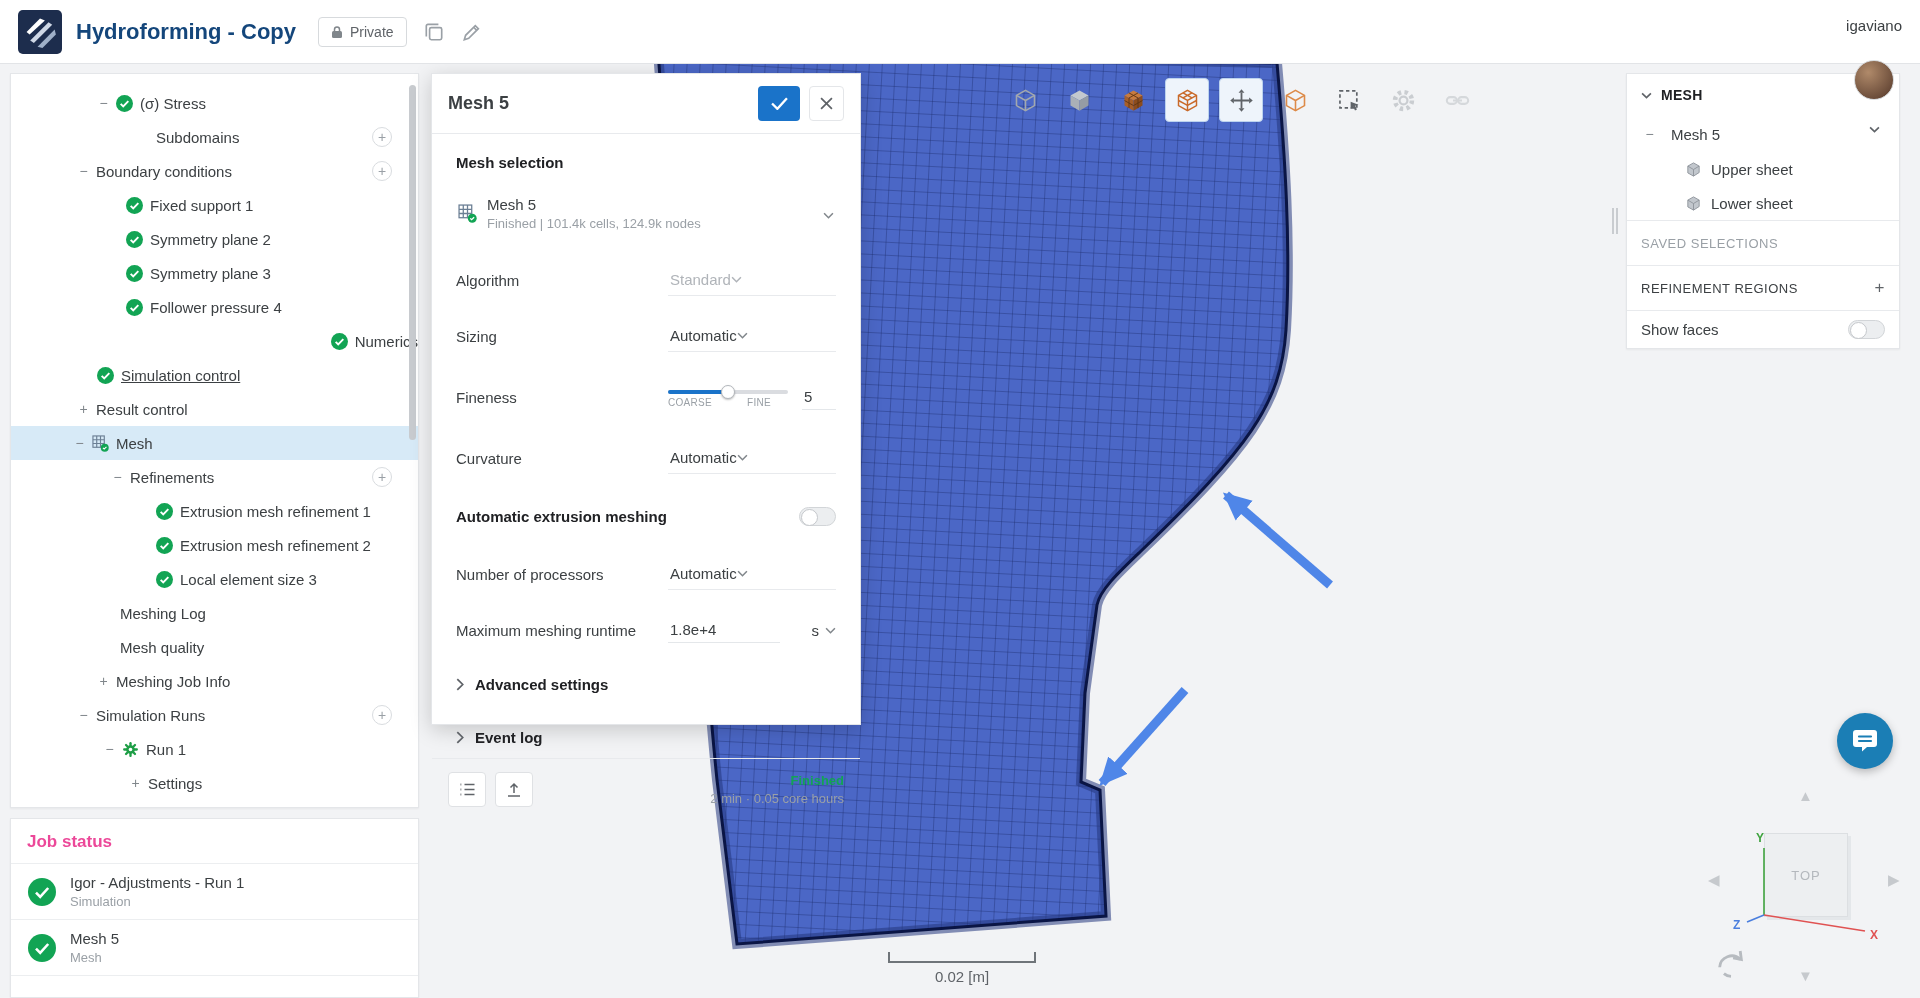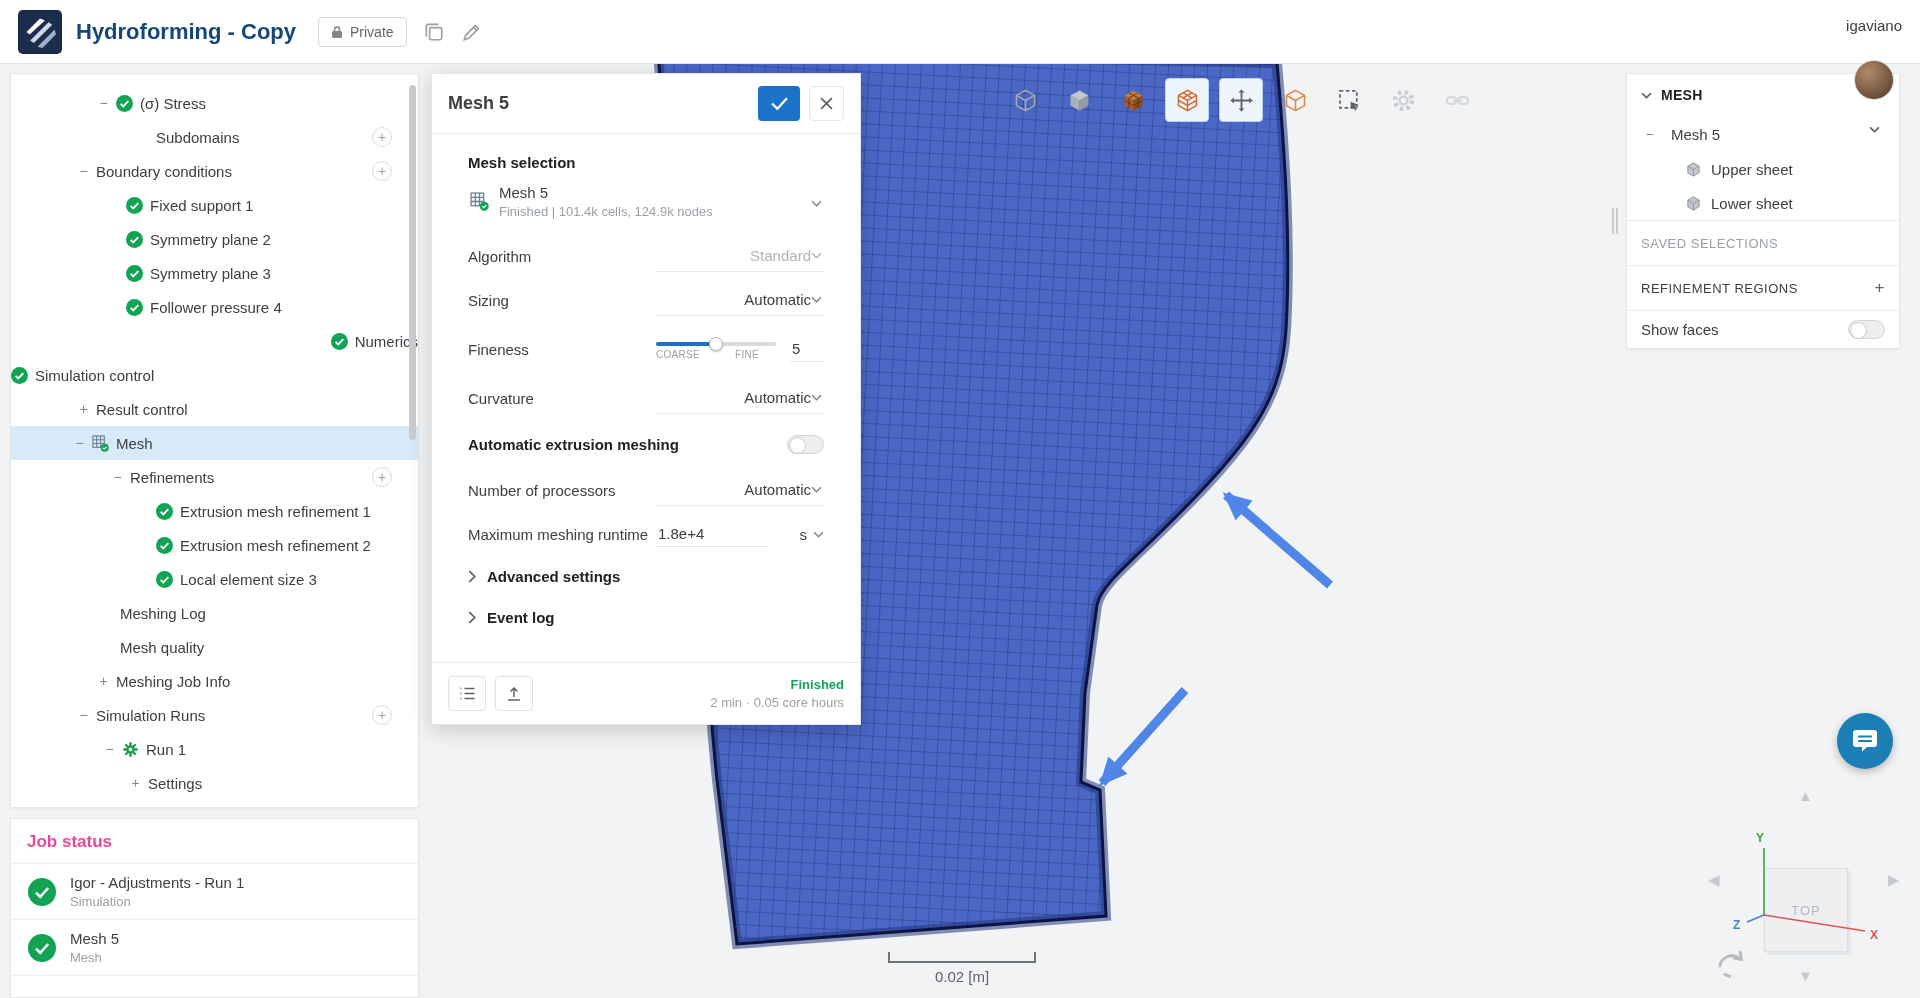--- a/index.html
+++ b/index.html
@@ -61,32 +61,32 @@
 
   
   .meshpanel { left:431px; top:73px; width:430px; height:652px; z-index:20;
                box-shadow:0 5px 20px rgba(0,0,0,.18); display:flex; flex-direction:column; }
   .mp-head { display:flex; align-items:center; padding:12px 16px; border-bottom:1px solid #e8eaed; flex:none; }
   .mp-title { font-size:18px; font-weight:bold; color:#3c4043; flex:1; }
   .mp-ok { width:42px; height:35px; background:#1a73c9; border:none; border-radius:4px; cursor:pointer;
            display:flex; align-items:center; justify-content:center; margin-right:9px; }
   .mp-close { width:35px; height:35px; background:#fff; border:1px solid #e4e6e9; border-radius:4px; cursor:pointer;
               display:flex; align-items:center; justify-content:center; }
-  .mp-body { padding:0 36px; flex:1; display:flex; flex-direction:column; }
+  .mp-body { padding:0 24px; flex:1; display:flex; flex-direction:column;gap:12px; }
   .mp-section { font-size:15px; font-weight:bold; color:#202124; margin-top:20px; }
   .mp-meshrow { display:flex; align-items:center; gap:10px; padding:13px 2px 15px; cursor:pointer; }
   .mm-icon { width:19px; height:19px; flex:none; }
   .mm-icon svg { width:100%; height:100%; }
   .mr-name { font-size:15px; color:#3c4043; }
   .mr-meta { font-size:13px; color:#9aa0a6; margin-top:3px; }
   .mr-chev { margin-left:auto; }
   .mp-row { display:flex; align-items:center; min-height:44px; }
   .mp-row > label { flex:1; font-size:15px; color:#3c4043; }
   .lbl-bold { font-weight:bold; color:#202124 !important; }
-  .select { width:168px; display:flex; align-items:center; justify-content:flex-end; font-size:15px;
+  .select { width:168px; display:flex; align-items:center; justify-content:flex-start; font-size:15px;
             color:#3c4043; border-bottom:1px solid #e8eaed; padding:7px 2px; cursor:pointer; background:#fff; }
   .select.disabled { cursor:default; }
   .select.disabled span { color:#b0b4b9; }
   .fin-wrap { width:168px; display:flex; align-items:flex-start; gap:14px; }
   .slider-box { flex:1; position:relative; padding:6px 0 16px; }
   .track { height:4px; background:#dadce0; border-radius:2px; position:relative; }
   .fill { position:absolute; left:0; top:0; bottom:0; background:#1a73c9; border-radius:2px; }
   .knob { position:absolute; top:-5px; width:14px; height:14px; background:#fff; border:1px solid #b3b7bc;
           border-radius:50%; box-shadow:0 1px 2px rgba(0,0,0,.25); transform:translateX(-50%); cursor:pointer; }
   .slabels { position:absolute; left:0; right:17px; top:13px; display:flex; justify-content:space-between;
@@ -130,21 +130,21 @@
   .scalebar { position:absolute; left:888px; top:954px; width:148px; text-align:center; z-index:4; }
   .sb-line { height:9px; border-bottom:2px solid #6f7479; position:relative; }
   .sb-line::before, .sb-line::after { content:""; position:absolute; bottom:0; width:2px; height:9px; background:#6f7479; }
   .sb-line::before { left:0; } .sb-line::after { right:0; }
   .sb-label { font-size:15px; color:#5f6368; margin-top:5px; }
 
   
   .navcube { position:absolute; left:1700px; top:788px; width:212px; height:210px; z-index:5; }
   .nc-cube { position:absolute; left:64px; top:45px; width:84px; height:84px; background:#edeff1;
              border:1px solid #dcdfe2; box-shadow:3px 3px 0 #e4e7ea; display:flex; align-items:center;
-             justify-content:center; color:#b4b8bd; font-size:13px; letter-spacing:1px; cursor:pointer;margin-top:35px; }
+             justify-content:center; color:#b4b8bd; font-size:13px; letter-spacing:1px; cursor:pointer; }
   .nc-tri { position:absolute; color:#c6c9cd; font-size:15px; cursor:pointer; line-height:1; }
   .nc-axes, .nc-rot { position:absolute; }
   .nc-axes { left:0; top:0; width:212px; height:210px; pointer-events:none; }
   .nc-rot { left:14px; top:158px; width:34px; height:34px; cursor:pointer; }
 
   
   .chat { position:absolute; left:1837px; top:713px; width:56px; height:56px; border-radius:50%;
           background:#1b7eb5; border:none; z-index:30; cursor:pointer; box-shadow:0 3px 8px rgba(0,0,0,.25);
           display:flex; align-items:center; justify-content:center; }
   .chat svg { width:30px; height:30px; }
@@ -376,21 +376,21 @@
 
     <span class="tree-icon">
   <svg viewBox="0 0 16 16">
             <circle cx="8" cy="8" r="8" fill="#12a454"></circle>
     <path d="M4.4 8.3l2.4 2.4 4.8-5" stroke="#fff" stroke-width="1.8" fill="none"></path>
           </svg>
 </span>
     <span class="tree-label">Numerics</span>
 
   </div>
-      <div class="tree-item" style="">
+      <div class="tree-item" style="padding-left: 86px; text-decoration: underline;">
 
     <span class="tree-icon">
   <svg viewBox="0 0 16 16">
             <circle cx="8" cy="8" r="8" fill="#12a454"></circle>
     <path d="M4.4 8.3l2.4 2.4 4.8-5" stroke="#fff" stroke-width="1.8" fill="none"></path>
           </svg>
 </span>
     <span class="tree-label">Simulation control</span>
 
   </div>

